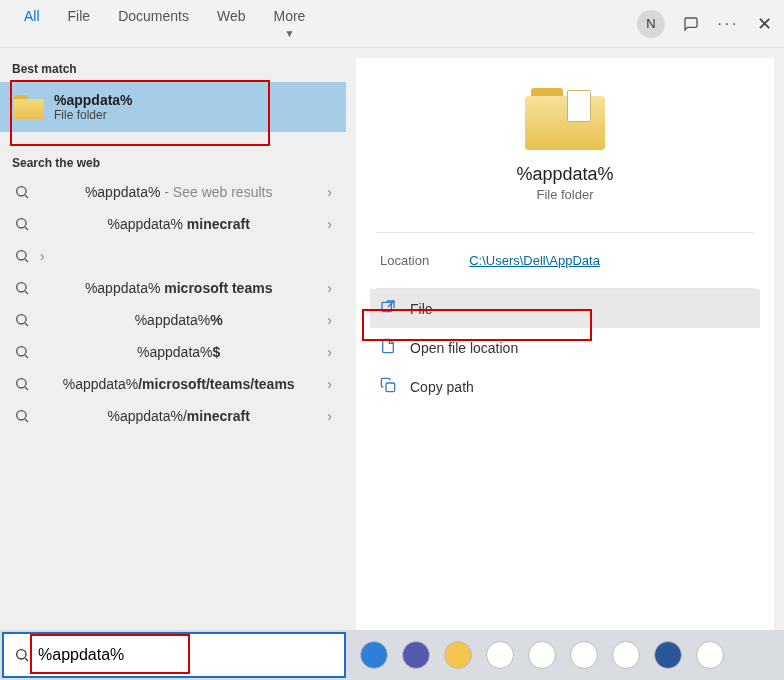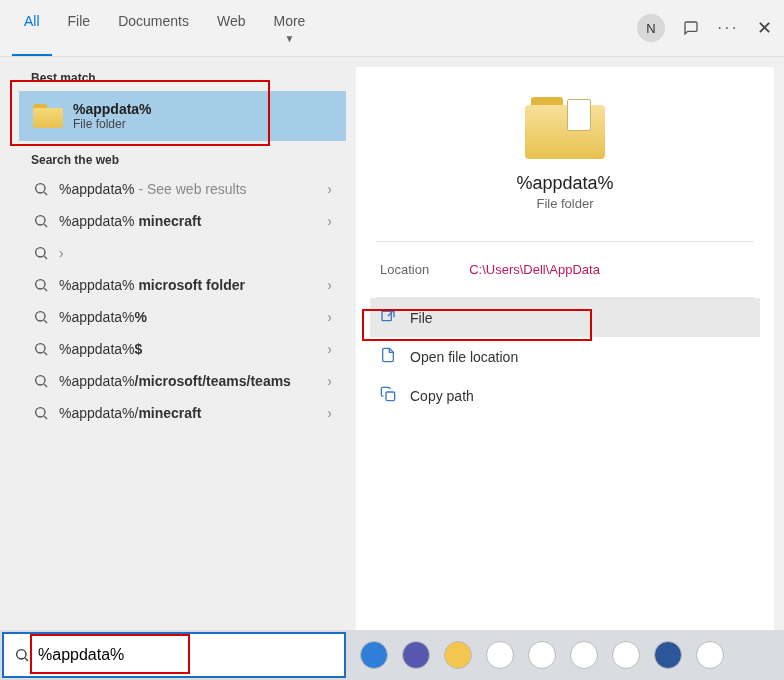--- a/index.html
+++ b/index.html
@@ -1,57 +1,57 @@
 <!DOCTYPE html>
 <html><head>
 <meta charset="utf-8">
 <style>
 * { box-sizing: border-box; margin: 0; padding: 0; font-family: "Segoe UI", Arial, sans-serif; }
 body { width: 784px; height: 680px; background: #f0f0f0; position: relative; overflow: hidden; }
 
-.topbar { display: flex; align-items: center; height: 57px; padding: 0 12px; border-bottom: 1px solid #e0e0e0; background: #f2f2f2; }
+.topbar { display: flex; align-items: center; height: 48px; padding: 0 12px; border-bottom: 1px solid #e0e0e0; background: #f2f2f2; }
 .tabs { display: flex; gap: 4px; }
 .tab { padding: 12px 12px; font-size: 14px; color: #555; cursor: pointer; }
 .tab.active { color: #0078d4; border-bottom: 2px solid #0078d4; }
 .tab-more { display: flex; align-items: center; gap: 4px; flex-direction: column; }
 .topbar-right { margin-left: auto; display: flex; align-items: center; gap: 18px; }
 .avatar { width: 28px; height: 28px; border-radius: 50%; background: #d8d8d8; display: flex; align-items: center; justify-content: center; font-size: 13px; color: #333; }
 .topicon { width: 16px; height: 16px; color: #555; }
 .close-x { font-size: 18px; color: #444; cursor: pointer; }
 
 .main { display: flex; height: 582px; }
 
-.left { width: 346px; background: #efefef; padding-top: 10px; padding-left: 19px; }
+.left { width: 346px; background: #efefef; padding-top: 10px; }
 .section-label { font-size: 12px; font-weight: bold; color: #333; padding: 4px 12px 6px; }
 .best-match { display: flex; align-items: center; gap: 10px; padding: 10px 14px; background: #a6cde8; }
 .folder-small { width: 30px; height: 24px; position: relative; }
 .folder-small::before { content:""; position:absolute; top:0; left:0; width:14px; height:5px; background:#e4b63e; border-radius:2px 2px 0 0; }
 .folder-small::after { content:""; position:absolute; top:4px; left:0; width:30px; height:20px; background:linear-gradient(#f5d97a,#e8c14f); border-radius:2px; }
 .bm-text .title { font-size: 14px; font-weight: bold; color: #222; }
 .bm-text .sub { font-size: 12px; color: #444; }
 
 .web-row { display: flex; align-items: center; padding: 8px 14px; gap: 10px; cursor: pointer; }
 .search-glyph { width: 16px; height: 16px; flex-shrink: 0; }
-.web-label { flex: 1; font-size: 14px; color: #333; }
+.web-label { flex: 1; font-size: 14px; color: #333; text-align: center; }
 .web-label b { font-weight: bold; }
 .web-label .hint { color: #888; font-weight: normal; }
 .chev { color: #888; font-size: 14px; }
 
 .right { flex: 1; background: #fff; padding: 20px 0 0 0; display: flex; flex-direction: column; align-items: stretch; margin: 10px 10px 0 10px; }
 .preview-center { text-align: center; padding: 10px 0 30px; }
 .folder-big { width: 80px; height: 62px; margin: 0 auto 14px; position: relative; }
 .folder-big::before { content:""; position:absolute; top:0; left:6px; width:32px; height:10px; background:#e4b63e; border-radius:3px 3px 0 0; }
 .folder-big::after { content:""; position:absolute; top:8px; left:0; width:80px; height:54px; background:linear-gradient(#f7e09a,#e8c14f); border-radius:4px; }
 .folder-big .paper { position:absolute; top:2px; right:14px; width:24px; height:32px; background:#fff; border:1px solid #c9b36a; border-radius:2px; z-index:1; }
 .preview-title { font-size: 18px; color: #222; margin-bottom: 2px; }
 .preview-sub { font-size: 13px; color: #666; }
 .divider { border: none; border-top: 1px solid #e4e4e4; margin: 0 20px; }
 .loc-row { display: flex; gap: 40px; padding: 20px 24px; font-size: 13px; align-items: center; }
 .loc-label { color: #666; }
-.loc-link { color: #be185d; cursor: pointer; }
+.loc-link { color: #0369a1; text-decoration: underline; cursor: pointer; }
 .actions { padding: 0 14px; }
 .action { display: flex; align-items: center; gap: 14px; padding: 10px 10px; font-size: 14px; color: #333; cursor: pointer; }
 .action.highlight { background: #e8e8e8; }
 .action-icon { width: 16px; height: 16px; color: #3b78c9; }
 
 .taskbar { position: absolute; bottom: 0; left: 0; right: 0; height: 50px; background: #d9dde1; display: flex; align-items: center; }
 .searchbox { position: absolute; left: 2px; bottom: 2px; width: 344px; height: 46px; background: #fff; border: 2px solid #1a6fc4; display: flex; align-items: center; padding: 0 10px; gap: 8px; }
 .searchbox input { border: none; outline: none; font-size: 16px; flex: 1; background: transparent; }
 .tb-icons { margin-left: 360px; display: flex; gap: 14px; align-items: center; }
 .tb-icon { width: 28px; height: 28px; border-radius: 50%; display: flex; align-items: center; justify-content: center; font-size: 14px; color: #fff; }
@@ -87,21 +87,21 @@
   <div class="left">
     <div class="section-label">Best match</div>
     <div class="best-match">
       <div class="folder-small"></div>
       <div class="bm-text">
         <div class="title">%appdata%</div>
         <div class="sub">File folder</div>
       </div>
     </div>
 
-    <div class="section-label" style="margin-top:8px">Search the web</div>
+    <div class="section-label" style="margin-top:20px">Search the web</div>
     <div id="web-list">
         <div class="web-row">
           <svg class="search-glyph" viewBox="0 0 24 24" fill="none" stroke="#555" stroke-width="2">
             <circle cx="11" cy="11" r="7"></circle>
             <line x1="21" y1="21" x2="16.65" y2="16.65"></line>
           </svg>
   <span class="web-label">%appdata%<span class="hint"> - See web results</span></span>
   <span class="chev">›</span>
         </div>
         <div class="web-row">
@@ -117,21 +117,21 @@
             <circle cx="11" cy="11" r="7"></circle>
             <line x1="21" y1="21" x2="16.65" y2="16.65"></line>
           </svg>
   <span class="chev">›</span>
         </div>
         <div class="web-row">
           <svg class="search-glyph" viewBox="0 0 24 24" fill="none" stroke="#555" stroke-width="2">
             <circle cx="11" cy="11" r="7"></circle>
             <line x1="21" y1="21" x2="16.65" y2="16.65"></line>
           </svg>
-  <span class="web-label">%appdata% <b>microsoft folder</b></span>
+  <span class="web-label">%appdata% <b>microsoft teams</b></span>
   <span class="chev">›</span>
         </div>
         <div class="web-row">
           <svg class="search-glyph" viewBox="0 0 24 24" fill="none" stroke="#555" stroke-width="2">
             <circle cx="11" cy="11" r="7"></circle>
             <line x1="21" y1="21" x2="16.65" y2="16.65"></line>
           </svg>
   <span class="web-label">%appdata%<b>%</b></span>
   <span class="chev">›</span>
         </div>

